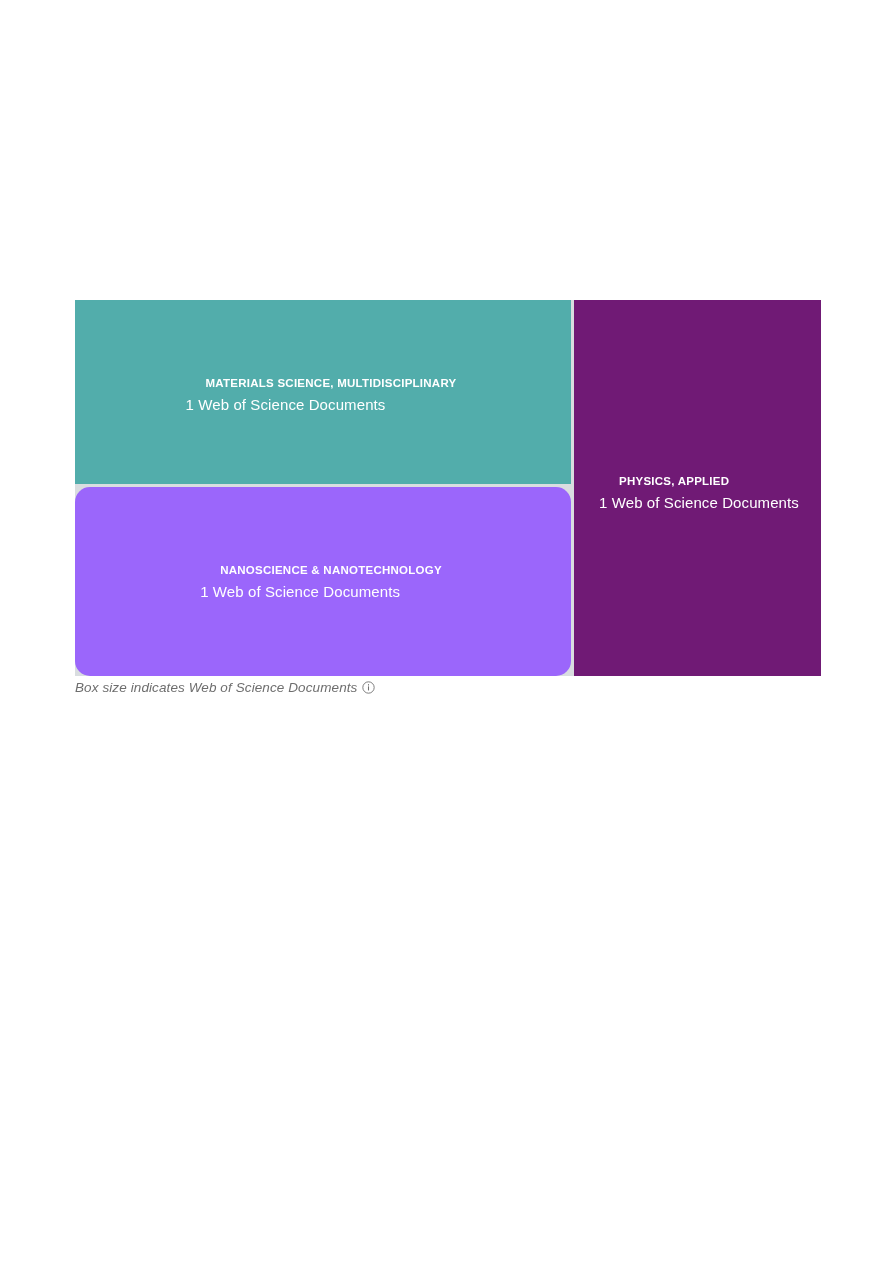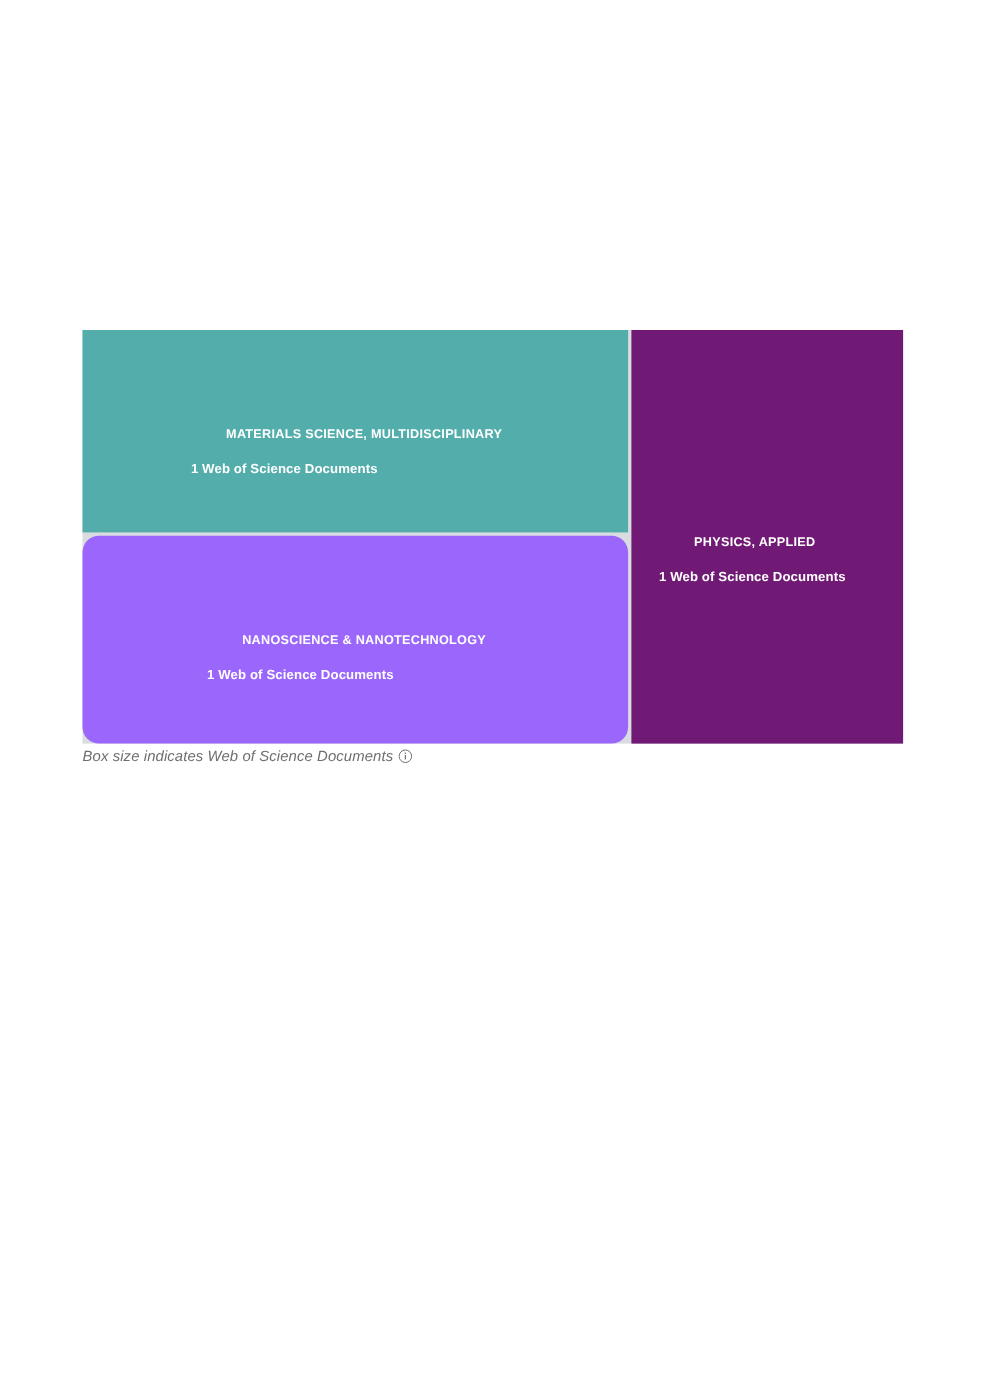--- a/index.html
+++ b/index.html
@@ -48,26 +48,26 @@
     left: 0;
     right: 0;
     color: #ffffff;
     line-height: 1.32;
     white-space: nowrap;
   }
   .tm-title {
     font-size: 11.5px;
     font-weight: 700;
     letter-spacing: 0.25px;
-    margin: 16px;
+    margin: 4px;
     padding-left: 16px;
   }
   .tm-value {
-    font-size: 12px;
-    font-weight: 700;
+    font-size: 15px;
+    font-weight: 400;
     letter-spacing: 0.1px;
     margin: 0;
   }
 
   
   .tm-label.centered {
     text-align: center;
   }
   .tm-label.centered .tm-inner {
     display: inline-block;

